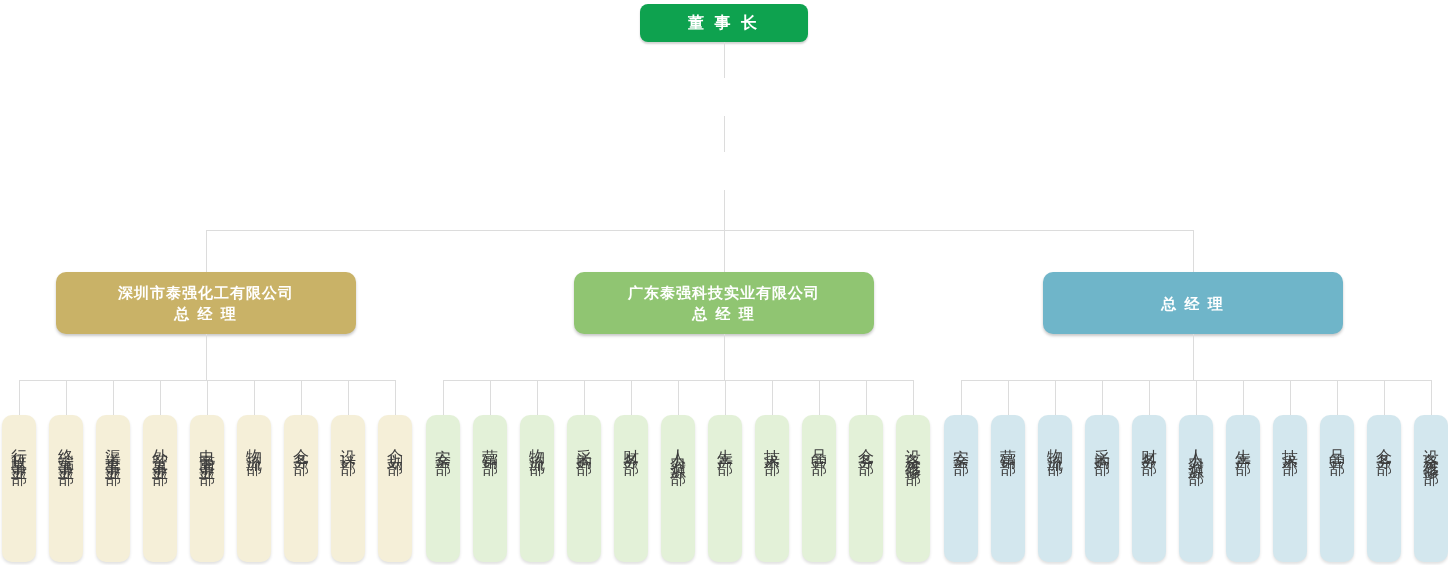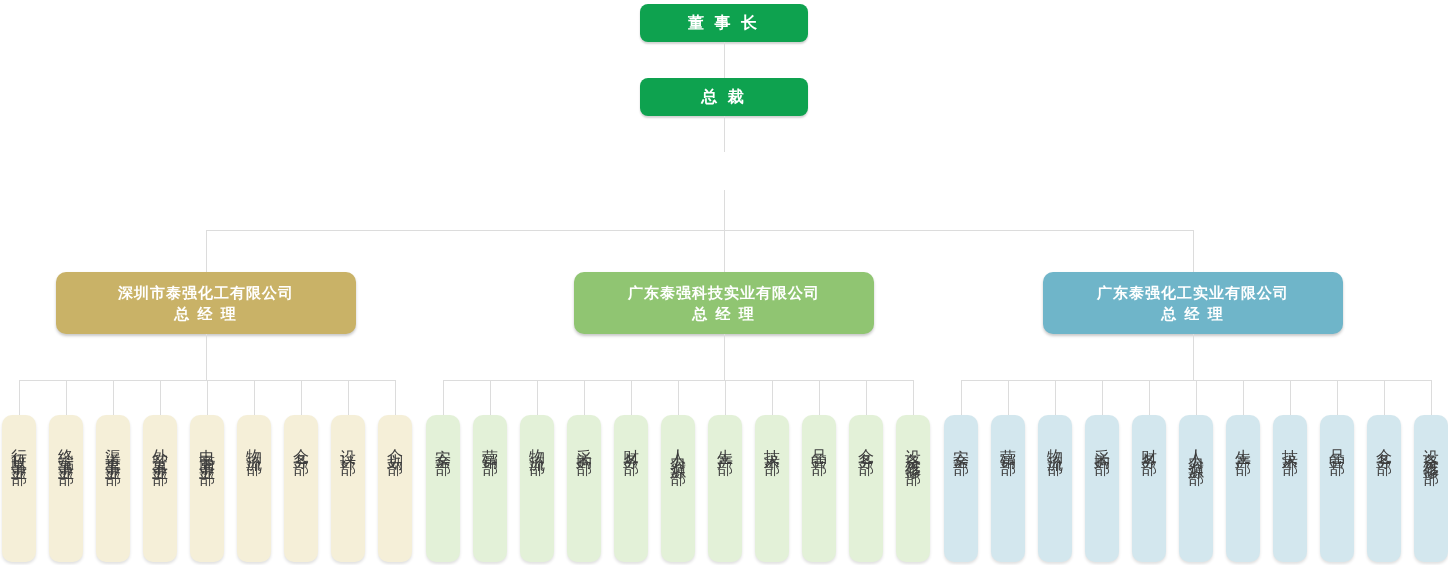--- a/index.html
+++ b/index.html
@@ -58,21 +58,20 @@
     color: #3d3d3d;
     box-shadow: 0 2px 3px rgba(0,0,0,0.12);
   }
 </style>
 </head>
 <body>
 
 <div id="chart">
 
   <div class="node exec" style="left: 640px; top: 4px; background: rgb(14, 162, 79);">董 事 长</div>
-  <div class="node exec" style="left: 640px; top: 78px; background: rgb(14, 162, 79);">总 裁</div>
 <div class="cline" style="left: 724px; top: 42px; width: 1px; height: 36px; background: rgb(220, 220, 220);"></div>
     <div class="cline" style="left: 724px; top: 116px; width: 1px; height: 36px; background: rgb(220, 220, 220);"></div>
     <div class="cline" style="left: 724px; top: 190px; width: 1px; height: 40px; background: rgb(220, 220, 220);"></div>
     <div class="cline" style="left: 206px; top: 230px; width: 987px; height: 1px; background: rgb(220, 220, 220);"></div>
     <div class="cline" style="left: 206px; top: 230px; width: 1px; height: 42px; background: rgb(220, 220, 220);"></div>
     <div class="cline" style="left: 724px; top: 230px; width: 1px; height: 42px; background: rgb(220, 220, 220);"></div>
     <div class="cline" style="left: 1193px; top: 230px; width: 1px; height: 42px; background: rgb(220, 220, 220);"></div>
     <div class="node branch" style="left: 56px; top: 272px; background: rgb(201, 178, 103); text-align: right;">
     <div class="company">深圳市泰强化工有限公司</div>
     <div class="title">总 经 理</div>
@@ -119,21 +118,20 @@
     <div class="dept" style="left: 708px; top: 415px; background: rgb(227, 241, 216); color: rgb(61, 61, 61);">生产部</div>
     <div class="cline" style="left: 772px; top: 380px; width: 1px; height: 35px; background: rgb(220, 220, 220);"></div>
     <div class="dept" style="left: 755px; top: 415px; background: rgb(227, 241, 216); color: rgb(61, 61, 61);">技术部</div>
     <div class="cline" style="left: 819px; top: 380px; width: 1px; height: 35px; background: rgb(220, 220, 220);"></div>
     <div class="dept" style="left: 802px; top: 415px; background: rgb(227, 241, 216); color: rgb(61, 61, 61);">品管部</div>
     <div class="cline" style="left: 866px; top: 380px; width: 1px; height: 35px; background: rgb(220, 220, 220);"></div>
     <div class="dept" style="left: 849px; top: 415px; background: rgb(227, 241, 216); color: rgb(61, 61, 61);">仓务部</div>
     <div class="cline" style="left: 913px; top: 380px; width: 1px; height: 35px; background: rgb(220, 220, 220);"></div>
     <div class="dept" style="left: 896px; top: 415px; background: rgb(227, 241, 216); color: rgb(61, 61, 61);">设备维修部</div>
     <div class="node branch" style="left: 1043px; top: 272px; background: rgb(111, 181, 201);">
-    <div class="company">广东泰强化工实业有限公司</div>
     <div class="title">总 经 理</div>
   </div>
     <div class="cline" style="left: 1193px; top: 334px; width: 1px; height: 46px; background: rgb(220, 220, 220);"></div>
     <div class="cline" style="left: 961px; top: 380px; width: 470px; height: 1px; background: rgb(220, 220, 220);"></div>
     <div class="cline" style="left: 961px; top: 380px; width: 1px; height: 35px; background: rgb(220, 220, 220);"></div>
     <div class="dept" style="left: 944px; top: 415px; background: rgb(211, 231, 238); color: rgb(61, 61, 61);">安全部</div>
     <div class="cline" style="left: 1008px; top: 380px; width: 1px; height: 35px; background: rgb(220, 220, 220);"></div>
     <div class="dept" style="left: 991px; top: 415px; background: rgb(211, 231, 238); color: rgb(61, 61, 61);">营销部</div>
     <div class="cline" style="left: 1055px; top: 380px; width: 1px; height: 35px; background: rgb(220, 220, 220);"></div>
     <div class="dept" style="left: 1038px; top: 415px; background: rgb(211, 231, 238); color: rgb(61, 61, 61);">物流部</div>

